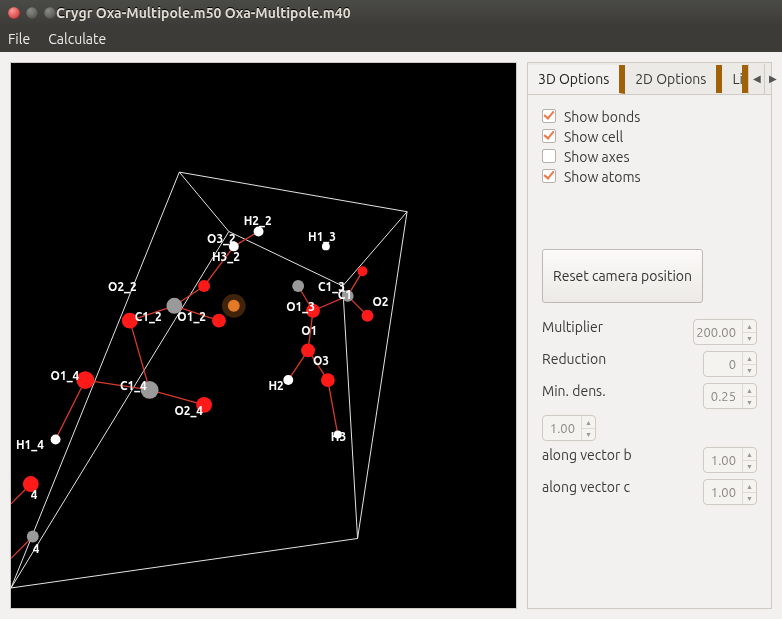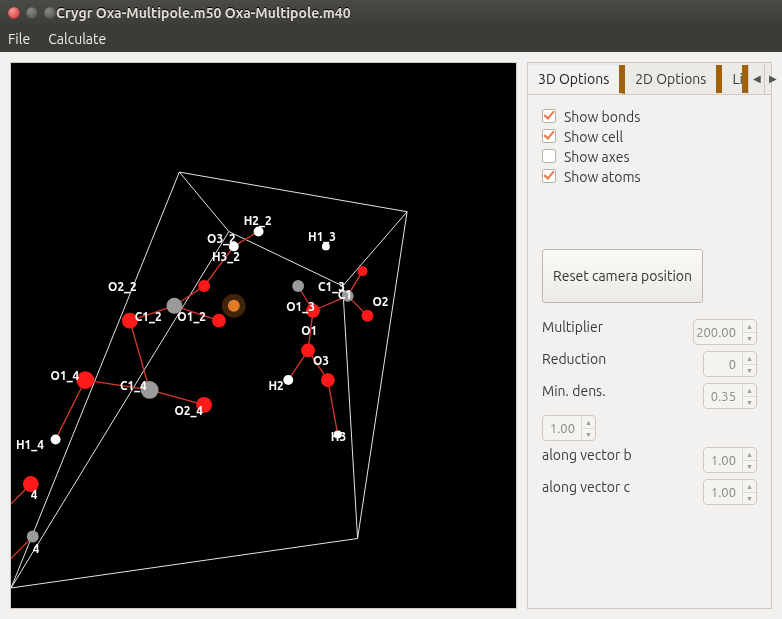--- a/index.html
+++ b/index.html
@@ -210,21 +210,21 @@
           <div class="spin-arrows">
               <div>▲</div>
               <div>▼</div>
             </div>
         </div>
       </div>
 
       <div class="param-row">
         <label>Min. dens.</label>
         <div class="spinbox narrow">
-          <div class="val">0.35</div>
+          <div class="val">0.25</div>
           <div class="spin-arrows">
               <div>▲</div>
               <div>▼</div>
             </div>
         </div>
       </div>
 
       <div class="param-row">
         <div class="spinbox narrow">
           <div class="val">1.00</div>

